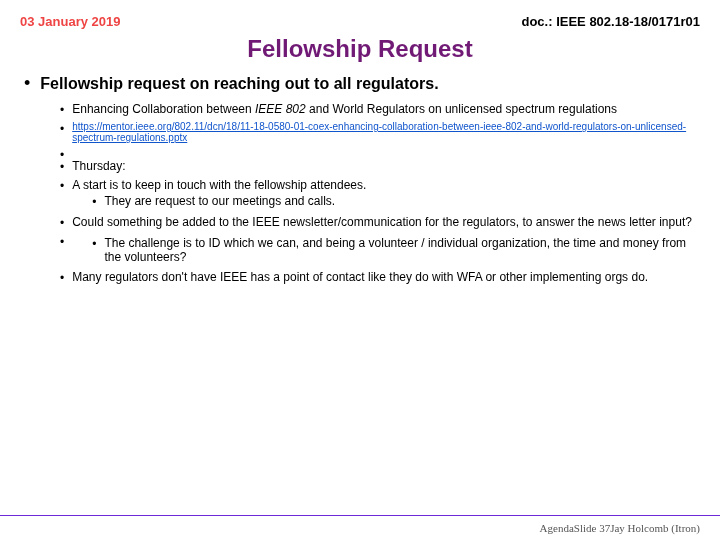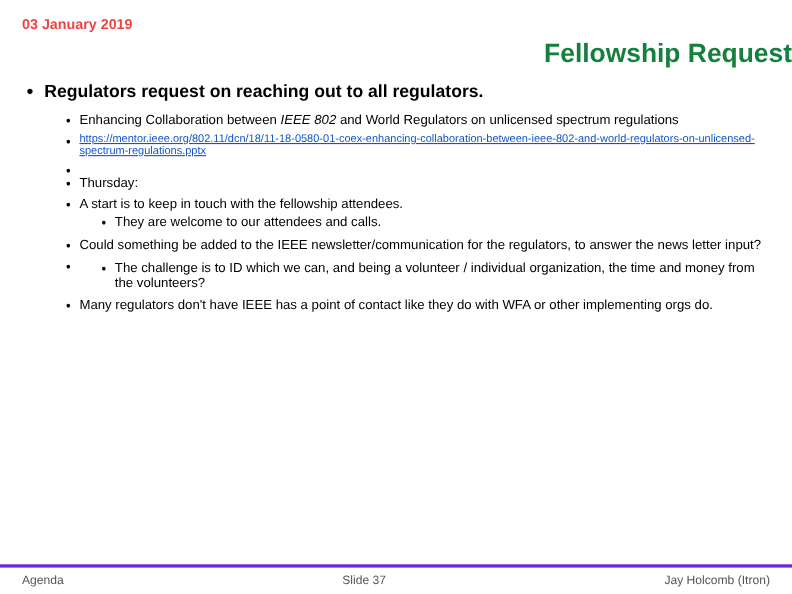--- a/index.html
+++ b/index.html
@@ -23,24 +23,24 @@
       font-size: 13px;
       font-weight: bold;
       color: #ef4444;
     }
     .header-doc {
       font-size: 13px;
       font-weight: bold;
       color: #000;
     }
     .title {
-      text-align: right;
+      text-align: center;
       font-size: 24px;
       font-weight: bold;
-      color: #15803d;
+      color: #701a75;
       margin: 2px 0 12px 0;
     }
     .content {
       padding: 0 24px 0 24px;
     }
     .top-bullet {
       display: flex;
       align-items: flex-start;
       margin-bottom: 8px;
     }
@@ -95,43 +95,45 @@
     .sub-sub-list li .bullet {
       margin-right: 8px;
       flex-shrink: 0;
     }
     .footer {
       position: absolute;
       bottom: 0;
       left: 0;
       right: 0;
       display: flex;
-      justify-content: space-between;
+      justify-content: flex-end;
       padding: 6px 20px;
-      border-top: 3px solid #6d28d9;
+      border-top: 1px solid #6d28d9;
       font-size: 11px;
       color: #555;
+      font-family: Liberation Serif, serif;
     }
     .footer-center {
       text-align: center;
     }
   </style>
 </head>
 <body>
 
 <div class="header-row">
   <span class="header-date">03 January 2019</span>
+  <span class="header-doc">doc.: IEEE 802.18-18/0171r01</span>
 </div>
 
 <div class="title">Fellowship Request</div>
 
 <div class="content">
   <div class="top-bullet">
     <span class="top-bullet-dot">•</span>
-    <span class="top-bullet-text">Regulators request on reaching out to all regulators.</span>
+    <span class="top-bullet-text">Fellowship request on reaching out to all regulators.</span>
   </div>
 
   <ul class="sub-list">
 
     <li>
       <span class="bullet">•</span>
       <span>Enhancing Collaboration between <em>IEEE 802</em> and World Regulators on unlicensed spectrum regulations</span>
     </li>
 
     <li>
@@ -148,21 +150,21 @@
       <span><span class="bold-label">Thursday:</span></span>
     </li>
 
     <li>
       <span class="bullet">•</span>
       <div>
         <span>A start is to keep in touch with the fellowship attendees.</span>
         <ul class="sub-sub-list">
           <li>
             <span class="bullet">•</span>
-            <span>They are welcome to our attendees and calls.</span>
+            <span>They are request to our meetings and calls.</span>
           </li>
         </ul>
       </div>
     </li>
 
     <li>
       <span class="bullet">•</span>
       <span>Could something be added to the IEEE newsletter/communication for the regulators, to answer the news letter input?</span>
     </li>
 

